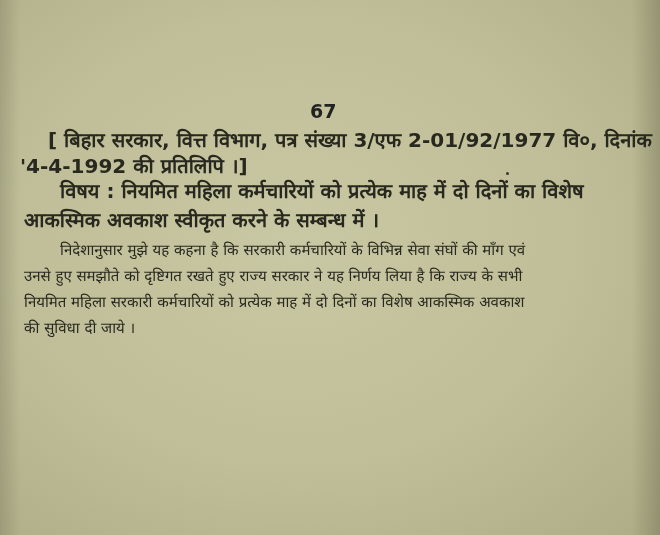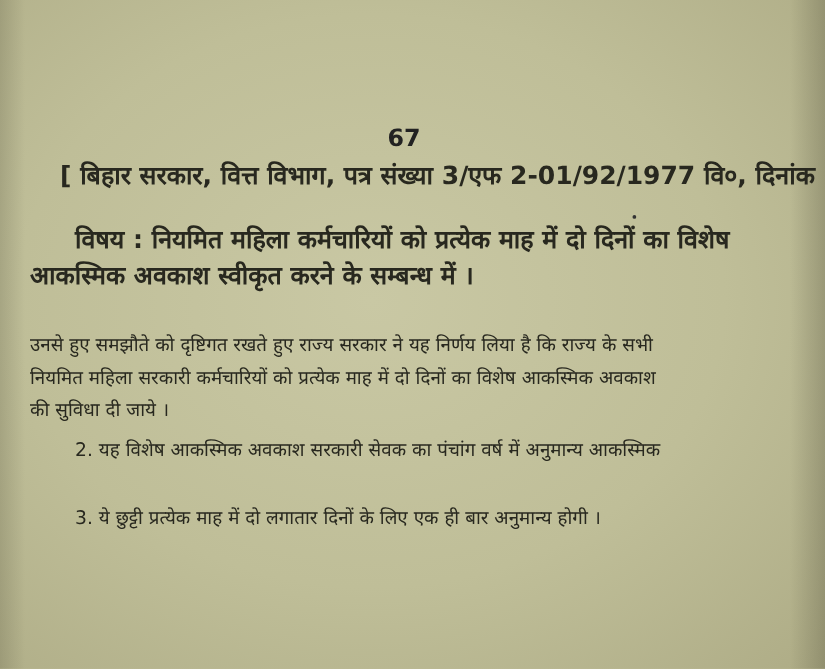--- a/index.html
+++ b/index.html
@@ -48,26 +48,26 @@
 </head>
 <body>
 
 <div class="page">
   <div class="edge-shadow-left"></div>
   <div class="edge-shadow-right"></div>
 
   <div class="page-number">67</div>
 
   <div class="line bold header-l1">[ बिहार सरकार, वित्त विभाग, पत्र संख्या 3/एफ 2-01/92/1977 वि०, दिनांक</div>
+  <div class="line bold header-l2">'4-4-1992 की प्रतिलिपि ।]</div>
 
   <div class="line bold subj-l1">विषय : नियमित महिला कर्मचारियों को प्रत्येक माह में दो दिनों का विशेष</div>
   <div class="line bold subj-l2">आकस्मिक अवकाश स्वीकृत करने के सम्बन्ध में ।</div>
 
+  <div class="line p1-l1">निदेशानुसार मुझे यह कहना है कि सरकारी कर्मचारियों के विभिन्न सेवा संघों की माँग एवं</div>
   <div class="line p1-l2">उनसे हुए समझौते को दृष्टिगत रखते हुए राज्य सरकार ने यह निर्णय लिया है कि राज्य के सभी</div>
   <div class="line p1-l3">नियमित महिला सरकारी कर्मचारियों को प्रत्येक माह में दो दिनों का विशेष आकस्मिक अवकाश</div>
   <div class="line p1-l4">की सुविधा दी जाये ।</div>
 
-  <div class="line p2-l1">2. यह विशेष आकस्मिक अवकाश सरकारी सेवक का पंचांग वर्ष में अनुमान्य आकस्मिक</div>
 
-  <div class="line p3-l1">3. ये छुट्टी प्रत्येक माह में दो लगातार दिनों के लिए एक ही बार अनुमान्य होगी ।</div>
 
   <div class="dot" style="top:172px;left:506px;"></div>
 </div>
 
 </body></html>

